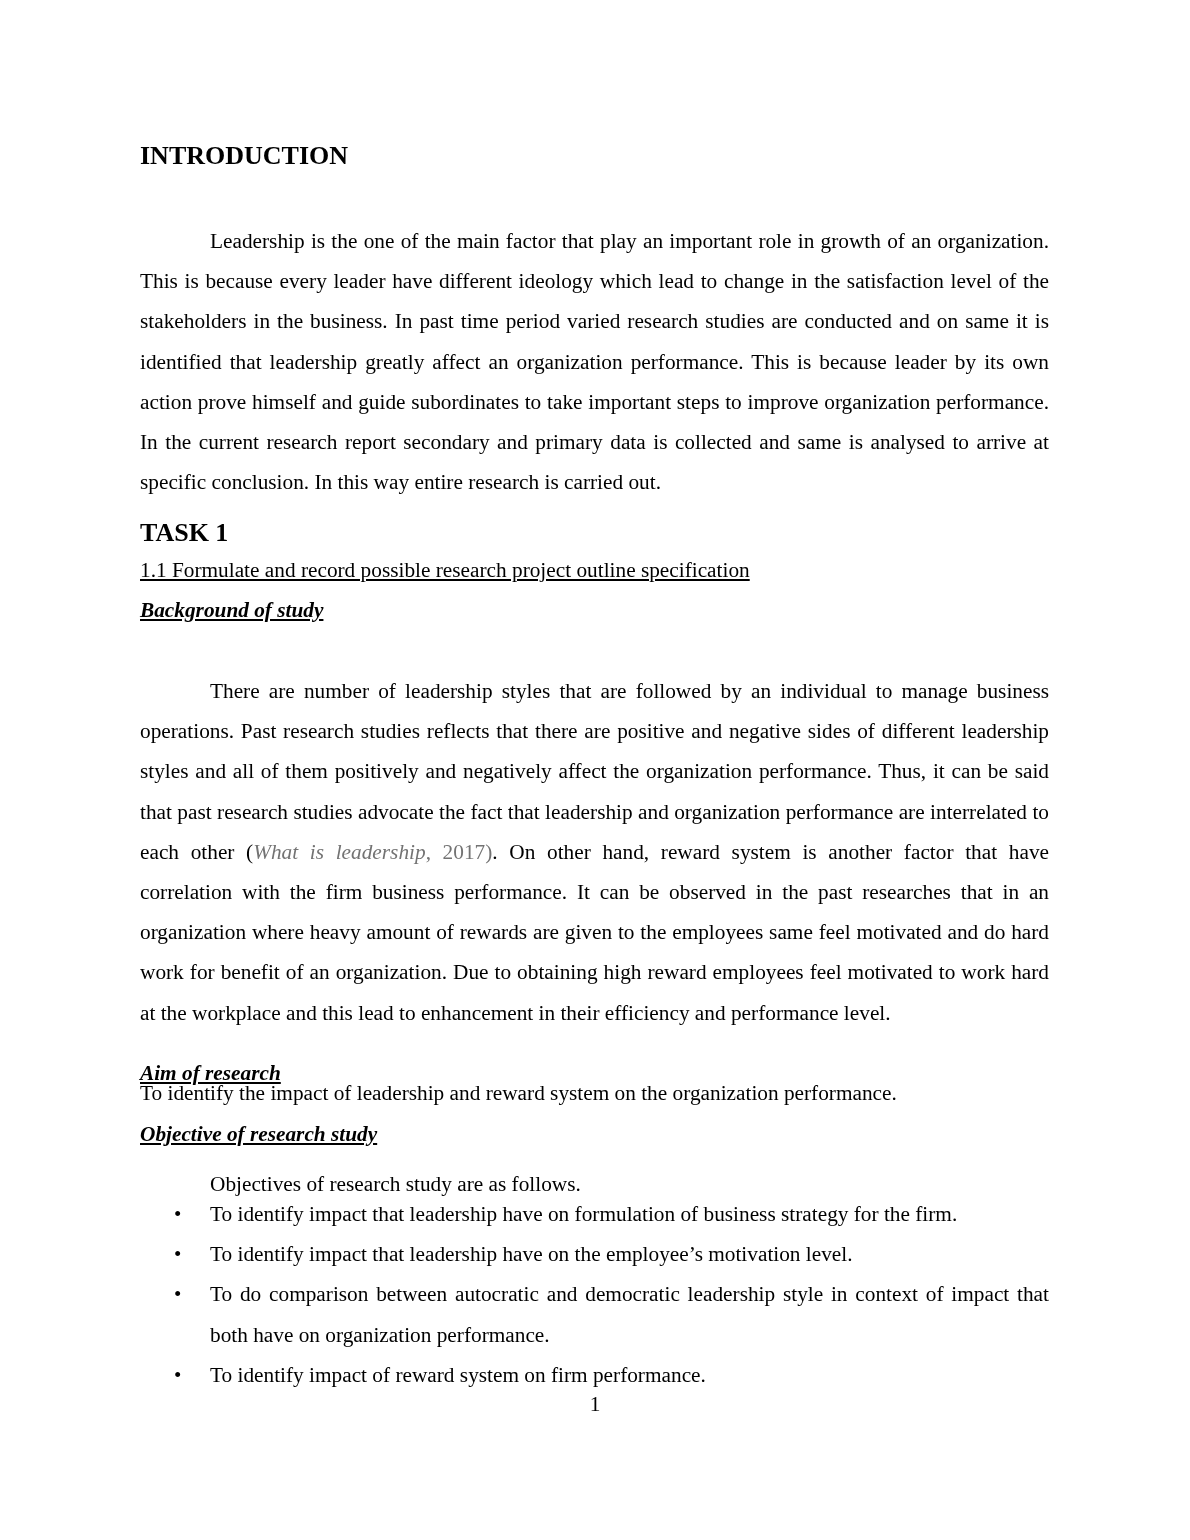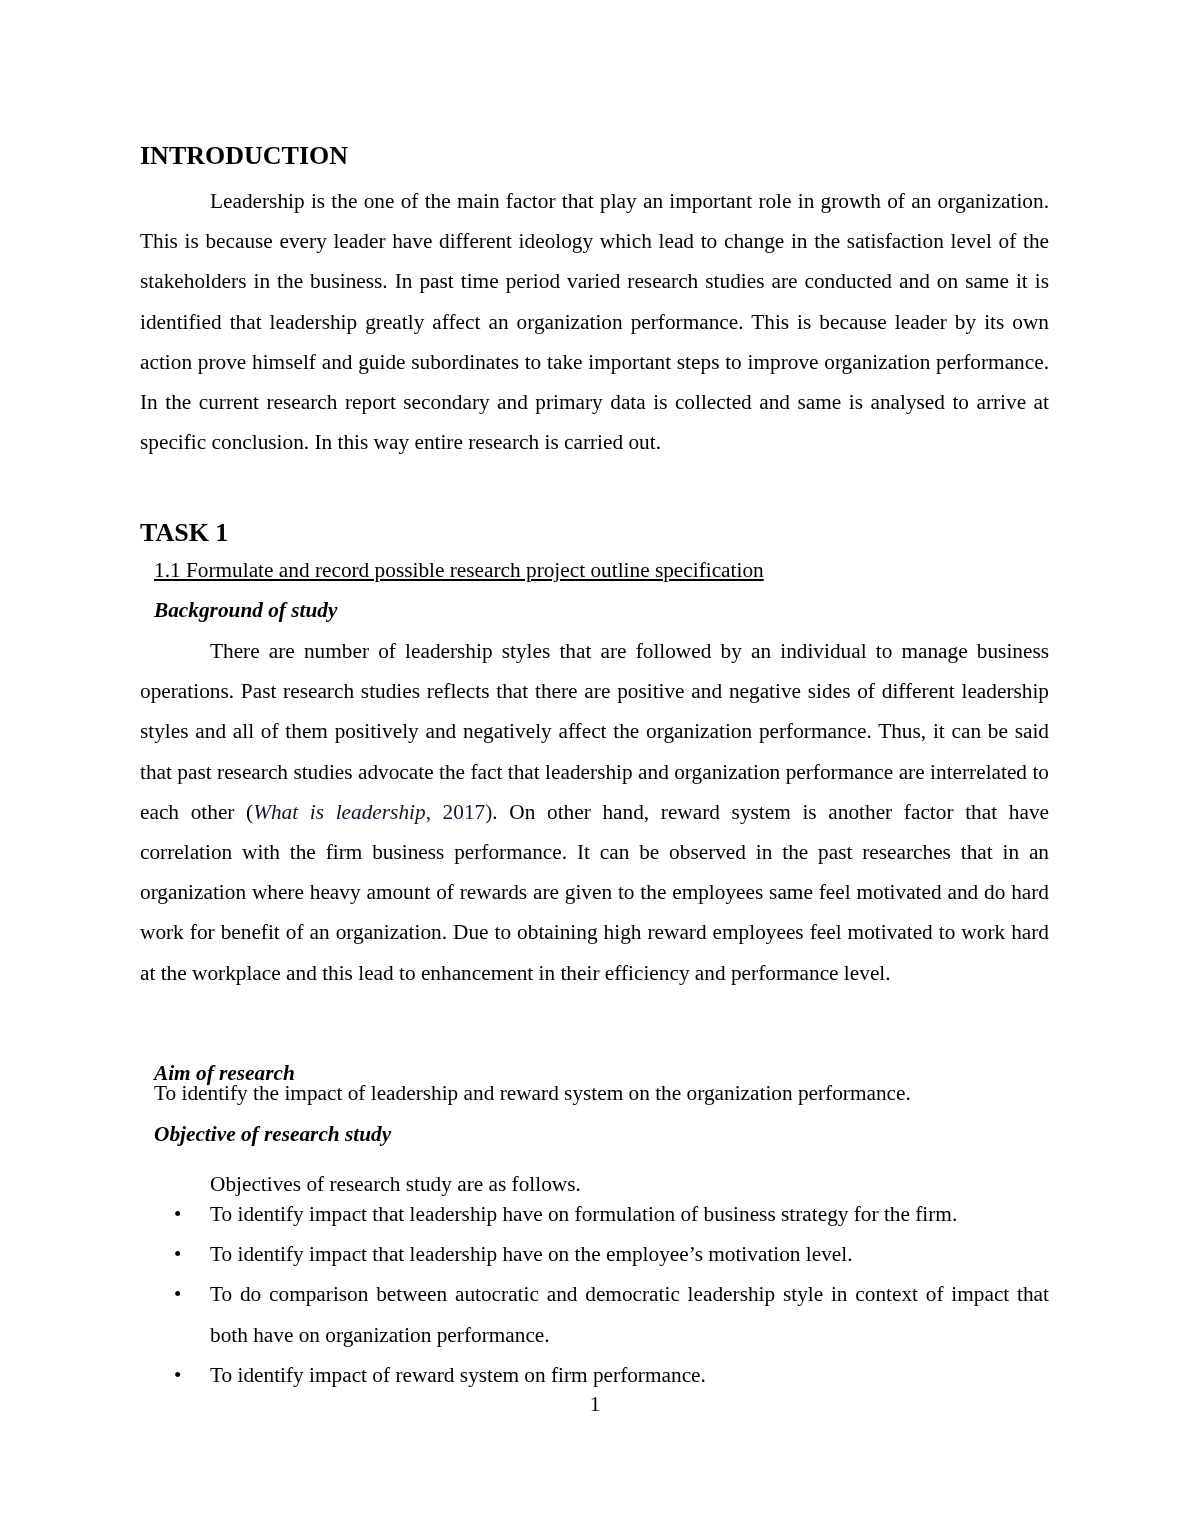--- a/index.html
+++ b/index.html
@@ -2,25 +2,25 @@
 <html><head>
 <meta charset="utf-8">
 <style>
   html, body { margin: 0; padding: 0; background: #ffffff; }
   body { width: 1190px; height: 1540px; position: relative; overflow: hidden;
          font-family: "Liberation Serif", serif; color: #000; }
   .page { position: absolute; left: 140px; top: 0; width: 909px; }
   .h1 { position: absolute; left: 0; font-weight: bold; font-size: 26px; line-height: 30px; margin: 0; }
   .para { position: absolute; left: 0; width: 909px; font-size: 21.3px; line-height: 40.2px;
           text-align: justify; margin: 0; }
-  .indent { text-indent: 70px; }
-  .line { position: absolute; left: 14px; font-size: 21.3px; line-height: 30px; margin: 0; white-space: nowrap; }
+  .indent { text-indent: 70px; margin-top: 40px; }
+  .line { position: absolute; left: 0; font-size: 21.3px; line-height: 30px; margin: 0; white-space: nowrap; }
   .u { text-decoration: underline; }
-  .ui { font-style: italic; font-weight: bold; }
-  .cite { color: #0f172a; }
+  .ui { text-decoration: underline; font-style: italic; font-weight: bold; }
+  .cite { color: #737373; }
   .bullets { position: absolute; left: 0; width: 909px; margin: 0; padding: 0; list-style: none; }
   .bullets li { position: relative; padding-left: 70px; font-size: 21.3px; line-height: 40.2px;
                 text-align: justify; }
   .bullet-dot { position: absolute; left: 34px; top: 0; font-size: 21px; }
   .pagenum { position: absolute; left: 0; width: 1190px; text-align: center; top: 1390px;
              font-size: 21.3px; line-height: 28px; }
 </style>
 </head>
 <body>
 

